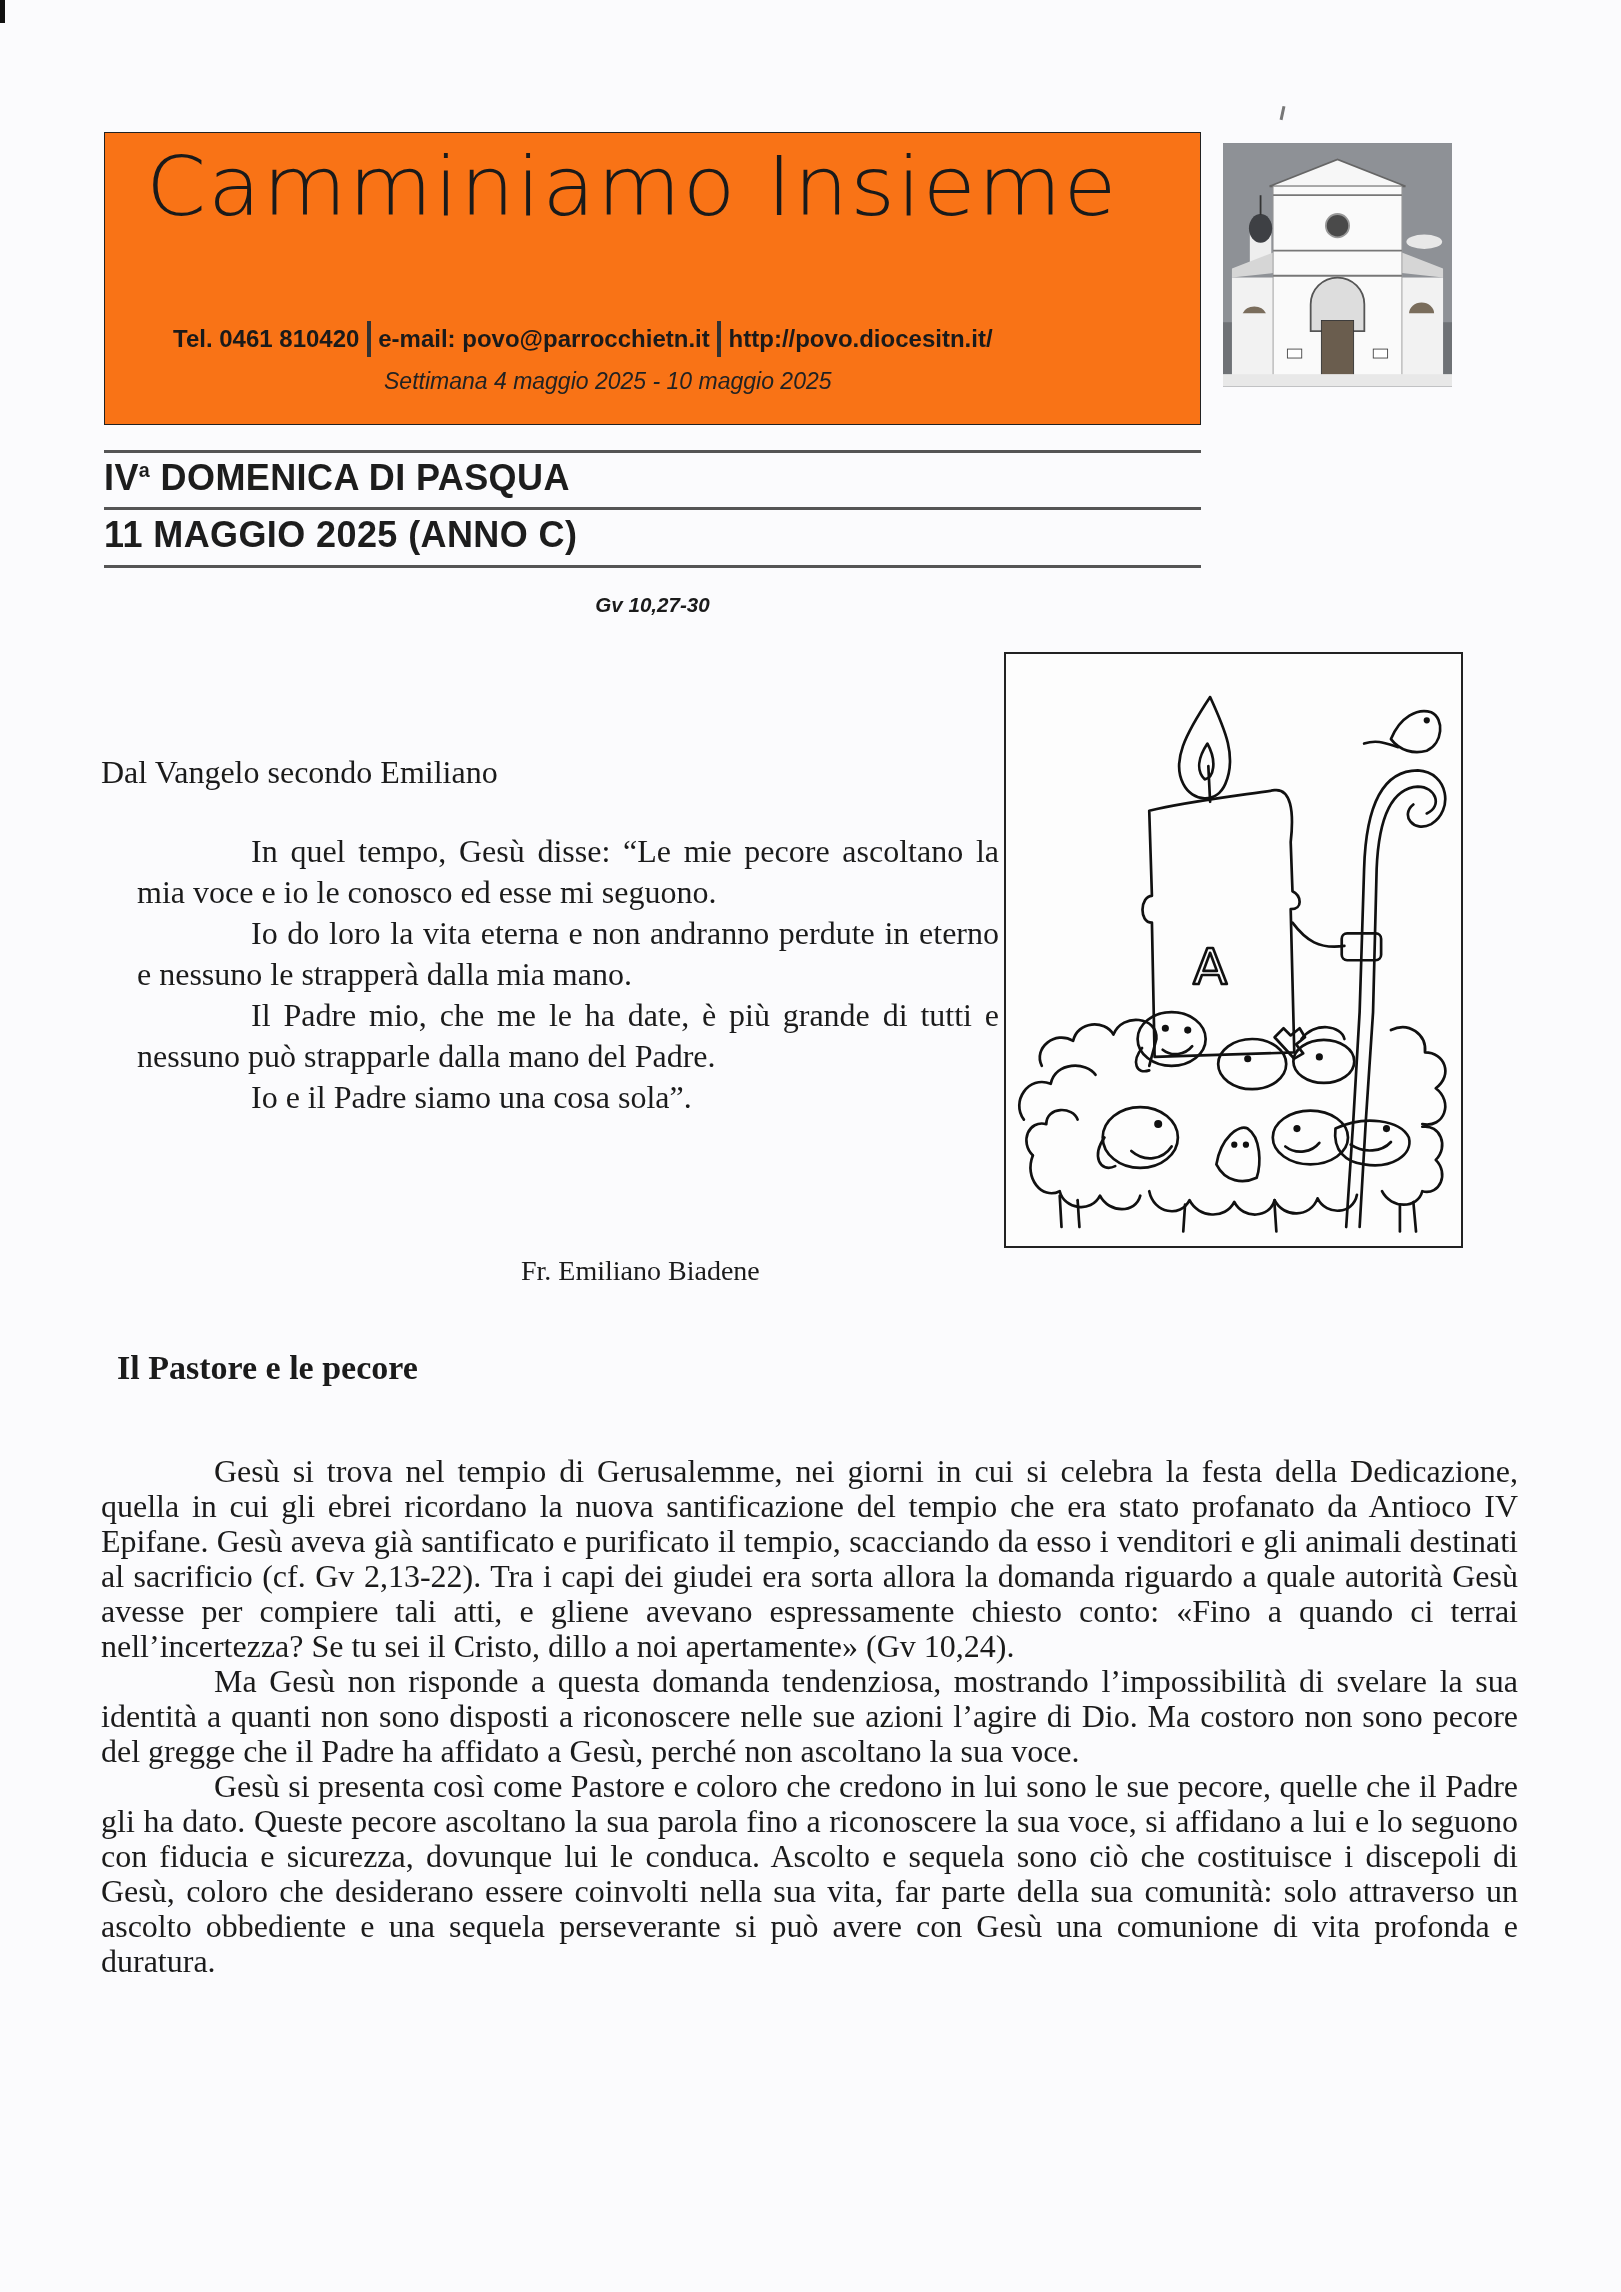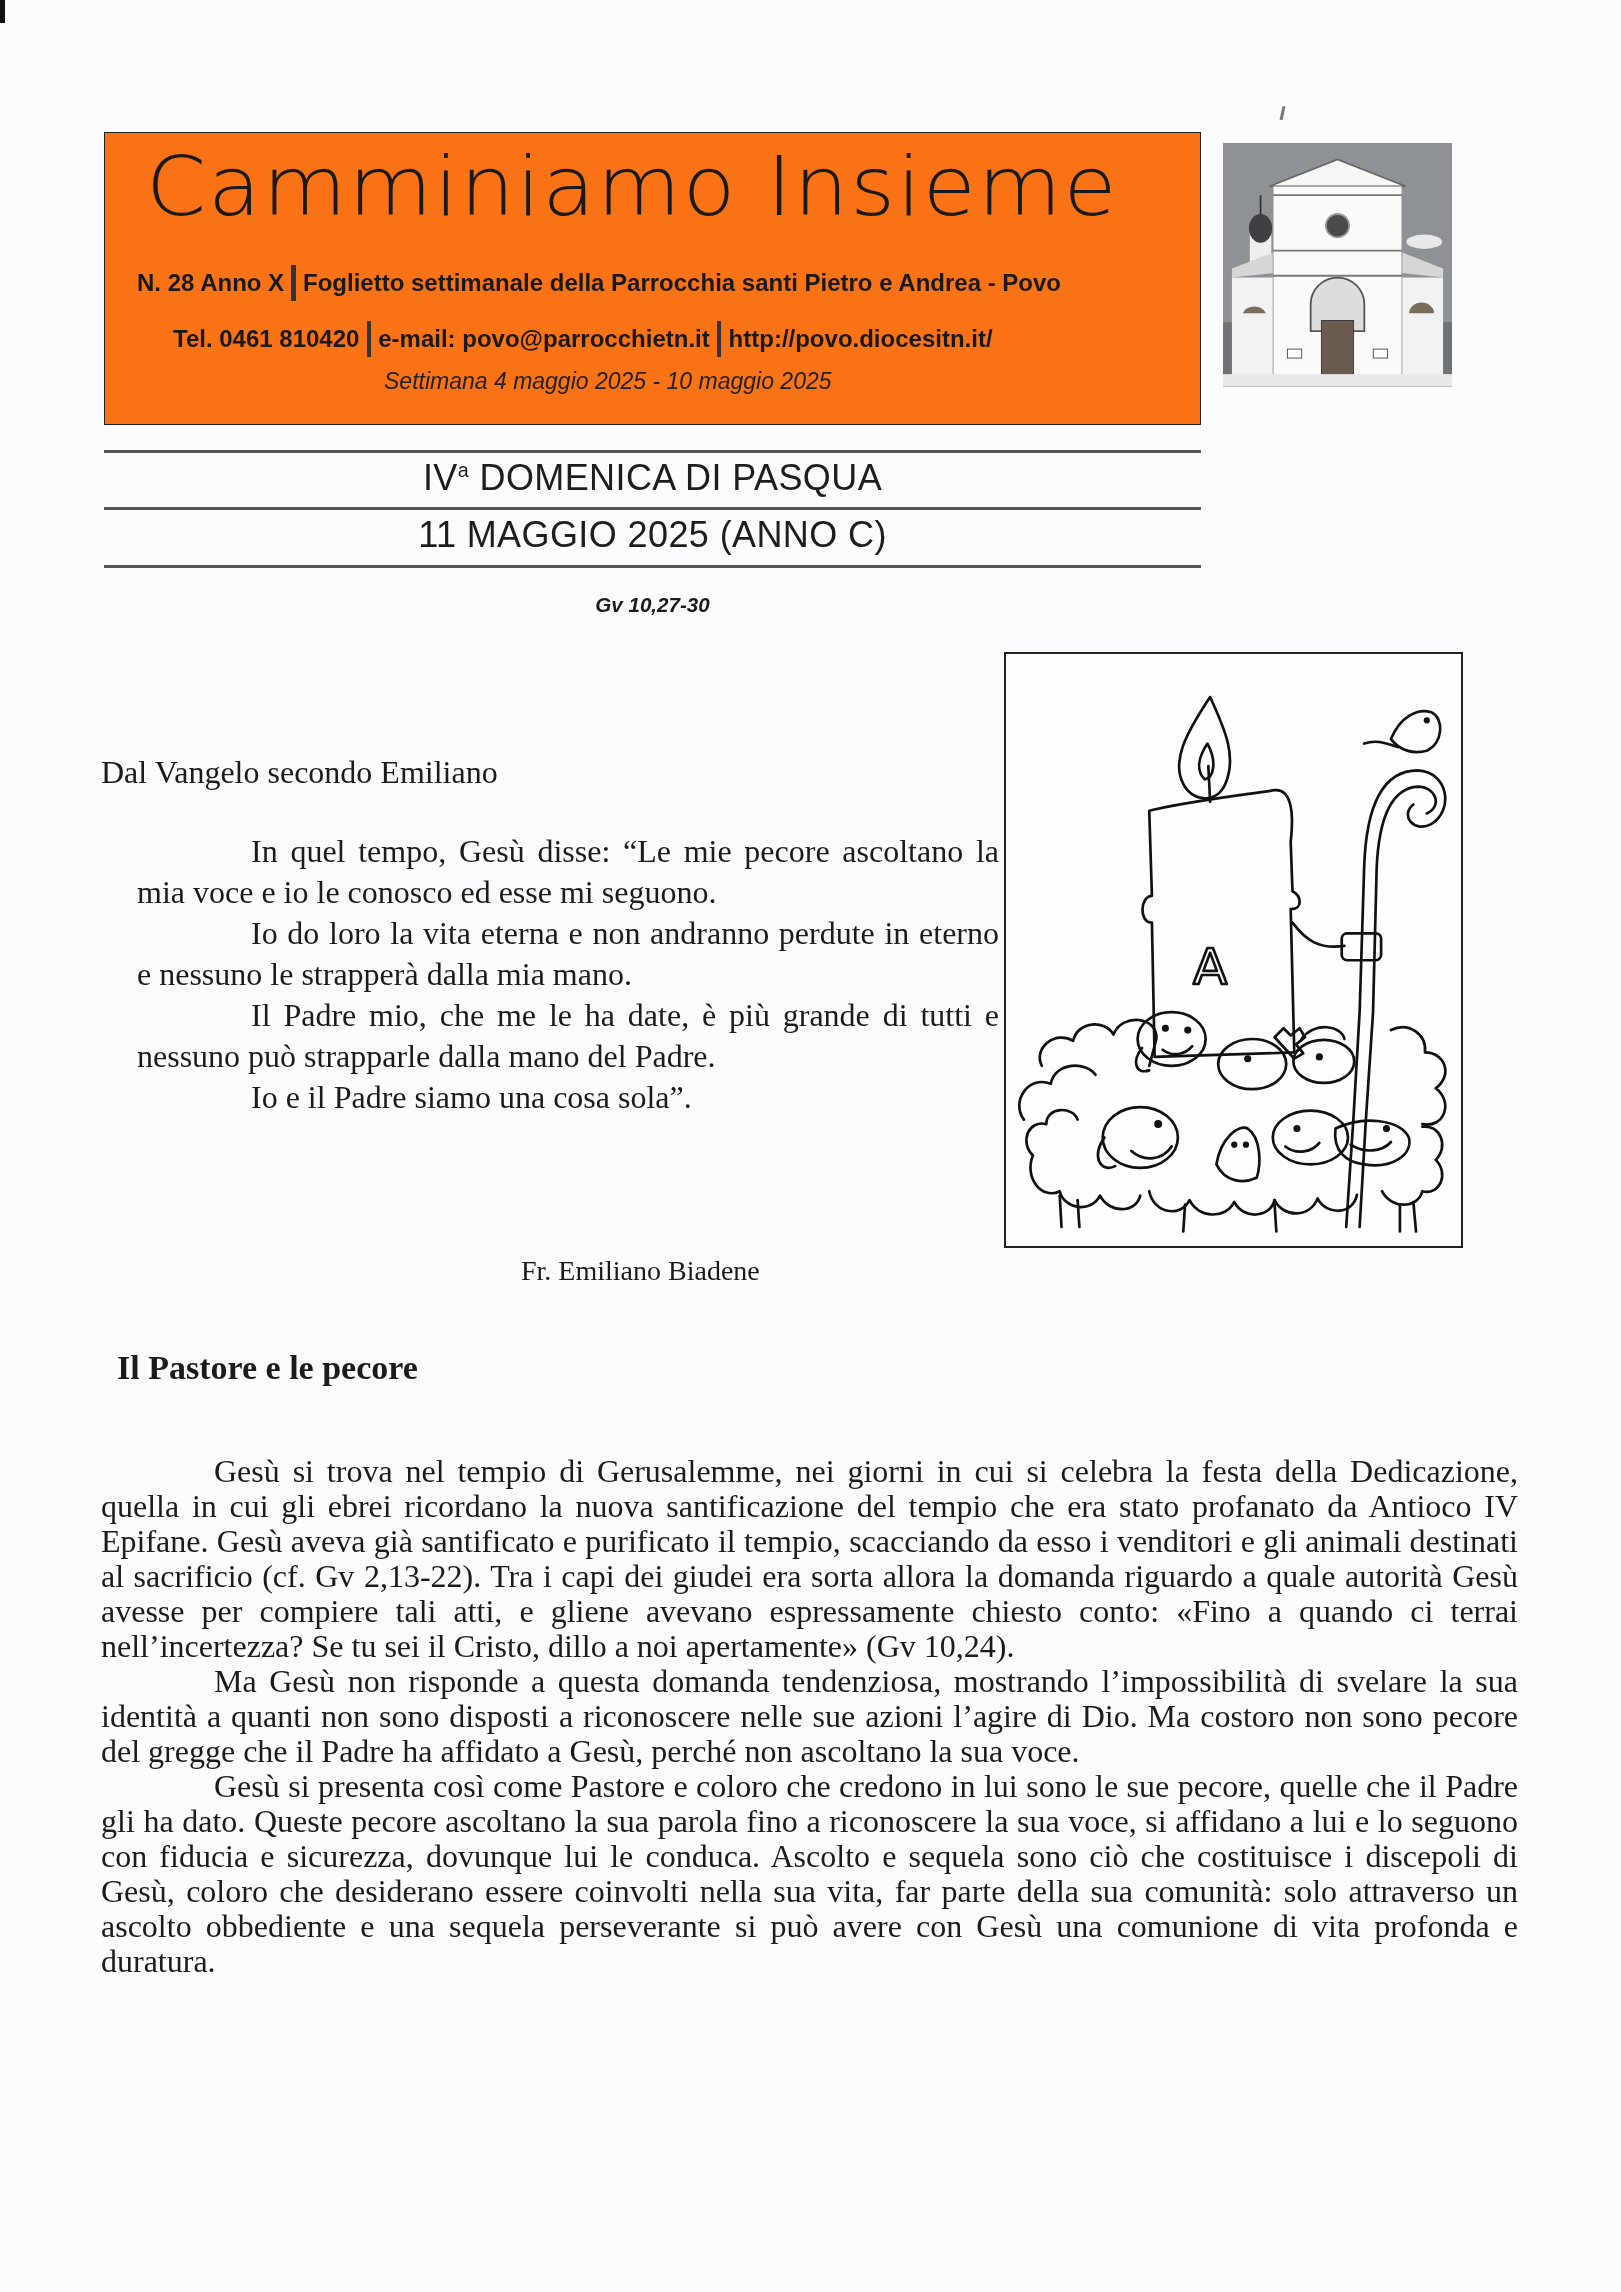--- a/index.html
+++ b/index.html
@@ -40,22 +40,22 @@
       background: linear-gradient(#8a8d92, #9b9ea3 40%, #7b7e82);
       overflow: hidden;
     }
 
     
     .rule { position: absolute; left: 104px; width: 1097px; height: 2.7px; background: #555; }
     .rule.r1 { top: 450px; }
     .rule.r2 { top: 507px; }
     .rule.r3 { top: 565px; }
     .sunday-title, .date-title {
-      position: absolute; left: 104px; width: 1097px; text-align: center;
-      font-family: "Liberation Sans", sans-serif; font-weight: normal; font-size: 36px; color: #1d1d1d;
+      position: absolute; left: 104px; width: 1097px; 
+      font-family: "Liberation Sans", sans-serif; font-weight: bold; font-size: 36px; color: #1d1d1d;
       letter-spacing: 0.4px;
     }
     .sunday-title { top: 457px; }
     .date-title { top: 514px; }
     .reading-ref {
       position: absolute; left: 104px; width: 1097px; text-align: center; top: 593px;
       font-family: "Liberation Sans", sans-serif; font-weight: bold; font-style: italic; font-size: 20.6px;
     }
 
     
@@ -83,23 +83,20 @@
     .article-body p + p { margin-top: 0; }
   </style>
 </head>
 <body>
 
 <div class="scan-mark"></div>
 <div class="tick-mark"></div>
 
 <header class="masthead">
   <div class="masthead-title">Camminiamo Insieme</div>
-  <div class="masthead-line l1">
-    <span>N. 28 Anno X</span><span class="sep"></span><span>Foglietto settimanale della Parrocchia santi Pietro e Andrea - Povo</span>
-  </div>
   <div class="masthead-line l2">
     <span>Tel. 0461 810420</span><span class="sep"></span><span>e-mail: povo@parrocchietn.it</span><span class="sep"></span><span>http://povo.diocesitn.it/</span>
   </div>
   <div class="masthead-week">Settimana  4 maggio 2025 - 10 maggio 2025</div>
 </header>
 
 <div class="church-photo" title="Facciata della chiesa parrocchiale">
   <svg width="229" height="244" viewBox="0 0 256 272">
     <rect x="0" y="0" width="256" height="272" fill="#8e9196"></rect>
     <rect x="0" y="200" width="256" height="72" fill="#6f7276"></rect>

